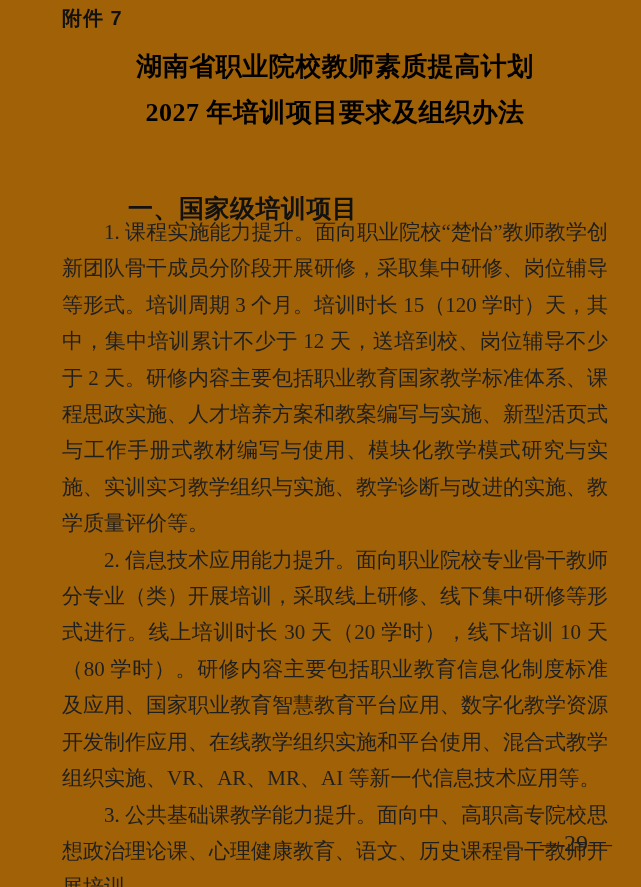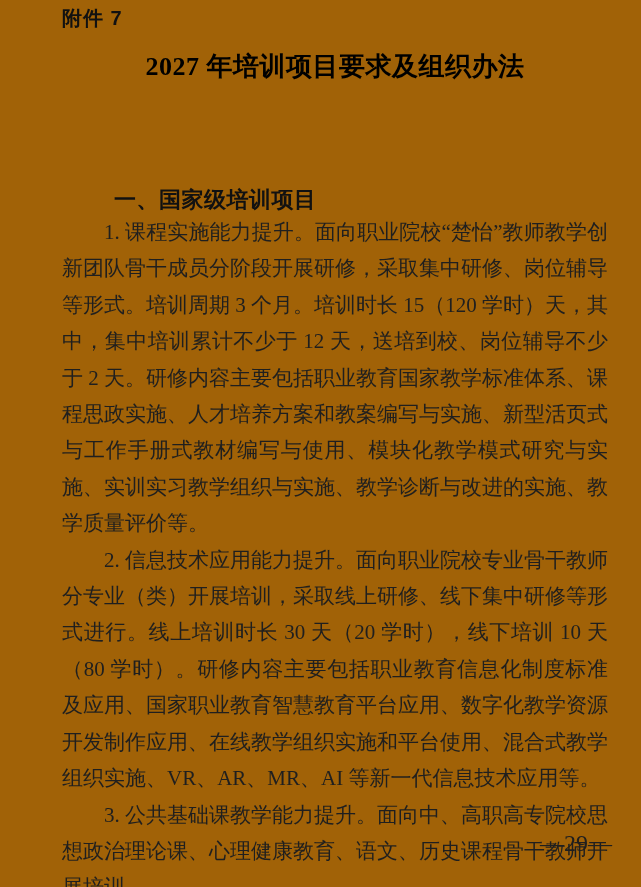--- a/index.html
+++ b/index.html
@@ -43,24 +43,24 @@
   }
   .title-line {
     display: block;
     white-space: nowrap;
   }
   .section-heading {
     position: absolute;
     left: 62px;
     right: 33px;
     top: 177px;
-    margin: 8px;
+    margin: 16px;
     font-family: "Liberation Sans", "DejaVu Sans", sans-serif;
     font-weight: 700;
-    font-size: 22px;
+    font-size: 25px;
     line-height: 30px;
     color: #111111;
     text-indent: 2em;
     letter-spacing: 0.5px;
   }
   .doc-body {
     position: absolute;
     left: 62px;
     right: 33px;
     top: 214px;
@@ -84,20 +84,21 @@
   }
 </style>
 </head>
 <body>
 
 <div class="page">
 
   <div class="attachment-label">附件 7</div>
 
   <h1 class="doc-title">
+    <span class="title-line">湖南省职业院校教师素质提高计划</span>
     <span class="title-line">2027 年培训项目要求及组织办法</span>
   </h1>
 
   <h2 class="section-heading">一、国家级培训项目</h2>
 
   <div class="doc-body">
     <p>1. 课程实施能力提升。面向职业院校“楚怡”教师教学创新团队骨干成员分阶段开展研修，采取集中研修、岗位辅导等形式。培训周期 3 个月。培训时长 15（120 学时）天，其中，集中培训累计不少于 12 天，送培到校、岗位辅导不少于 2 天。研修内容主要包括职业教育国家教学标准体系、课程思政实施、人才培养方案和教案编写与实施、新型活页式与工作手册式教材编写与使用、模块化教学模式研究与实施、实训实习教学组织与实施、教学诊断与改进的实施、教学质量评价等。</p>
     <p>2. 信息技术应用能力提升。面向职业院校专业骨干教师分专业（类）开展培训，采取线上研修、线下集中研修等形式进行。线上培训时长 30 天（20 学时），线下培训 10 天（80 学时）。研修内容主要包括职业教育信息化制度标准及应用、国家职业教育智慧教育平台应用、数字化教学资源开发制作应用、在线教学组织实施和平台使用、混合式教学组织实施、VR、AR、MR、AI 等新一代信息技术应用等。</p>
     <p>3. 公共基础课教学能力提升。面向中、高职高专院校思想政治理论课、心理健康教育、语文、历史课程骨干教师开展培训，</p>
   </div>

